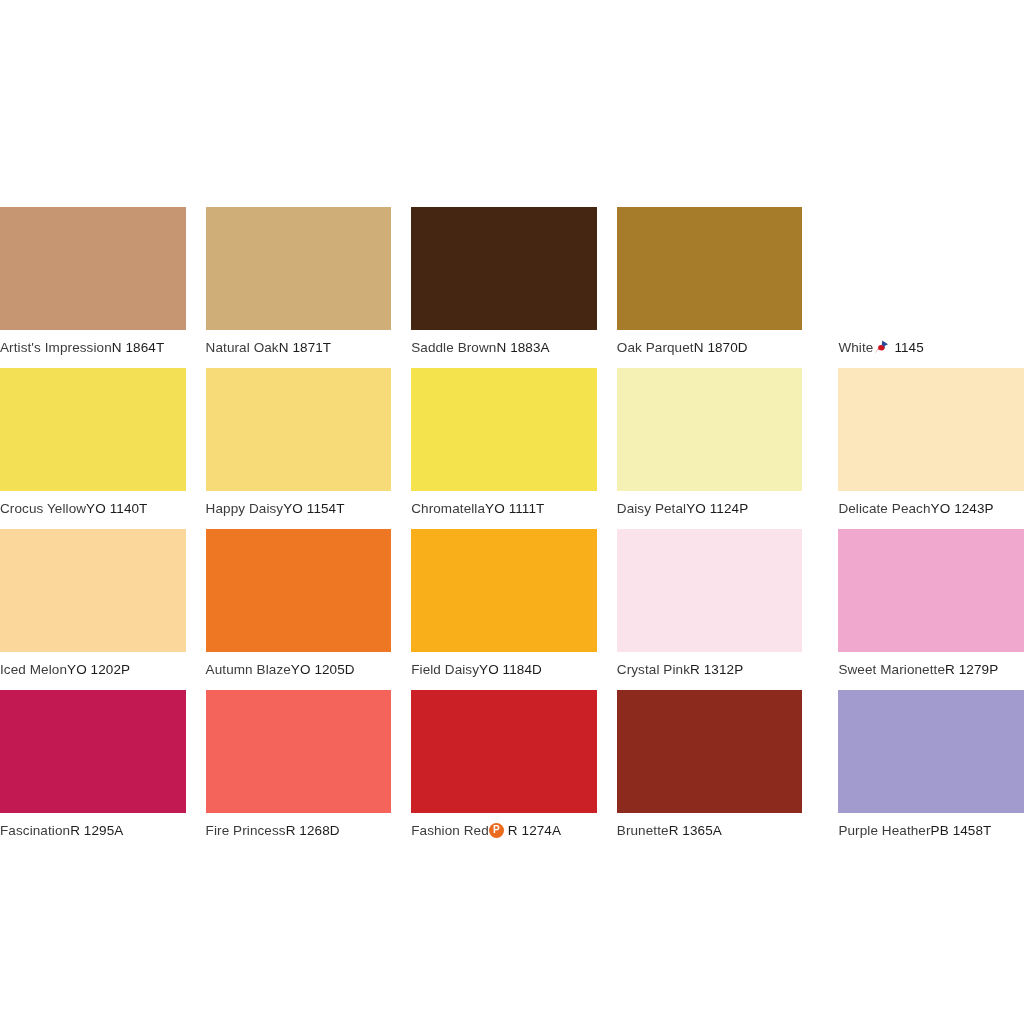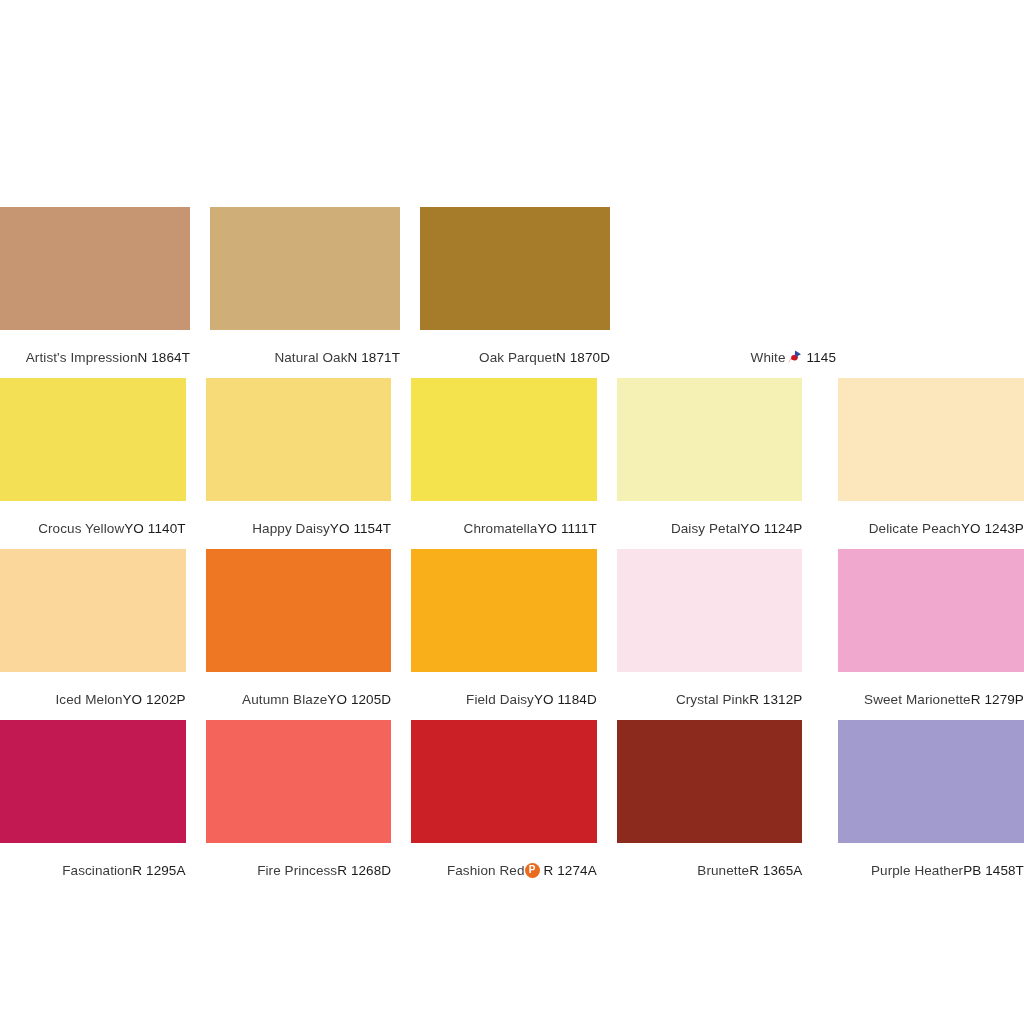--- a/index.html
+++ b/index.html
@@ -55,22 +55,22 @@
   .swatch-chip {
     width: 100%;
     height: 123px;
     display: block;
   }
 
   .swatch-label {
     height: 22px;
     display: flex;
     align-items: center;
-    justify-content: flex-end;
-    padding-top: 16px;
+    justify-content: flex-start;
+    padding-top: 6px;
     box-sizing: content-box;
   }
 
   .swatch-name {
     font-size: 13.5px;
     color: #3b3b3b;
     font-weight: 400;
     letter-spacing: 0.1px;
     white-space: nowrap;
   }
@@ -135,20 +135,29 @@
         <div class="swatch-cell">
           <div class="swatch-chip" style="background: rgb(207, 174, 119);"></div>
           <div class="swatch-label">
             <span class="swatch-name">Natural Oak</span>
             <span class="swatch-code-wrap">
               <span class="swatch-code">N 1871T</span>
             </span>
           </div>
         </div>
         <div class="swatch-cell">
+          <div class="swatch-chip" style="background: rgb(69, 38, 18);"></div>
+          <div class="swatch-label">
+            <span class="swatch-name">Saddle Brown</span>
+            <span class="swatch-code-wrap">
+              <span class="swatch-code">N 1883A</span>
+            </span>
+          </div>
+        </div>
+        <div class="swatch-cell">
           <div class="swatch-chip" style="background: rgb(166, 124, 43);"></div>
           <div class="swatch-label">
             <span class="swatch-name">Oak Parquet</span>
             <span class="swatch-code-wrap">
               <span class="swatch-code">N 1870D</span>
             </span>
           </div>
         </div>
         <div class="swatch-cell bleed-right">
           <div class="swatch-chip hidden-chip" style="background: rgb(255, 255, 255);"></div>

